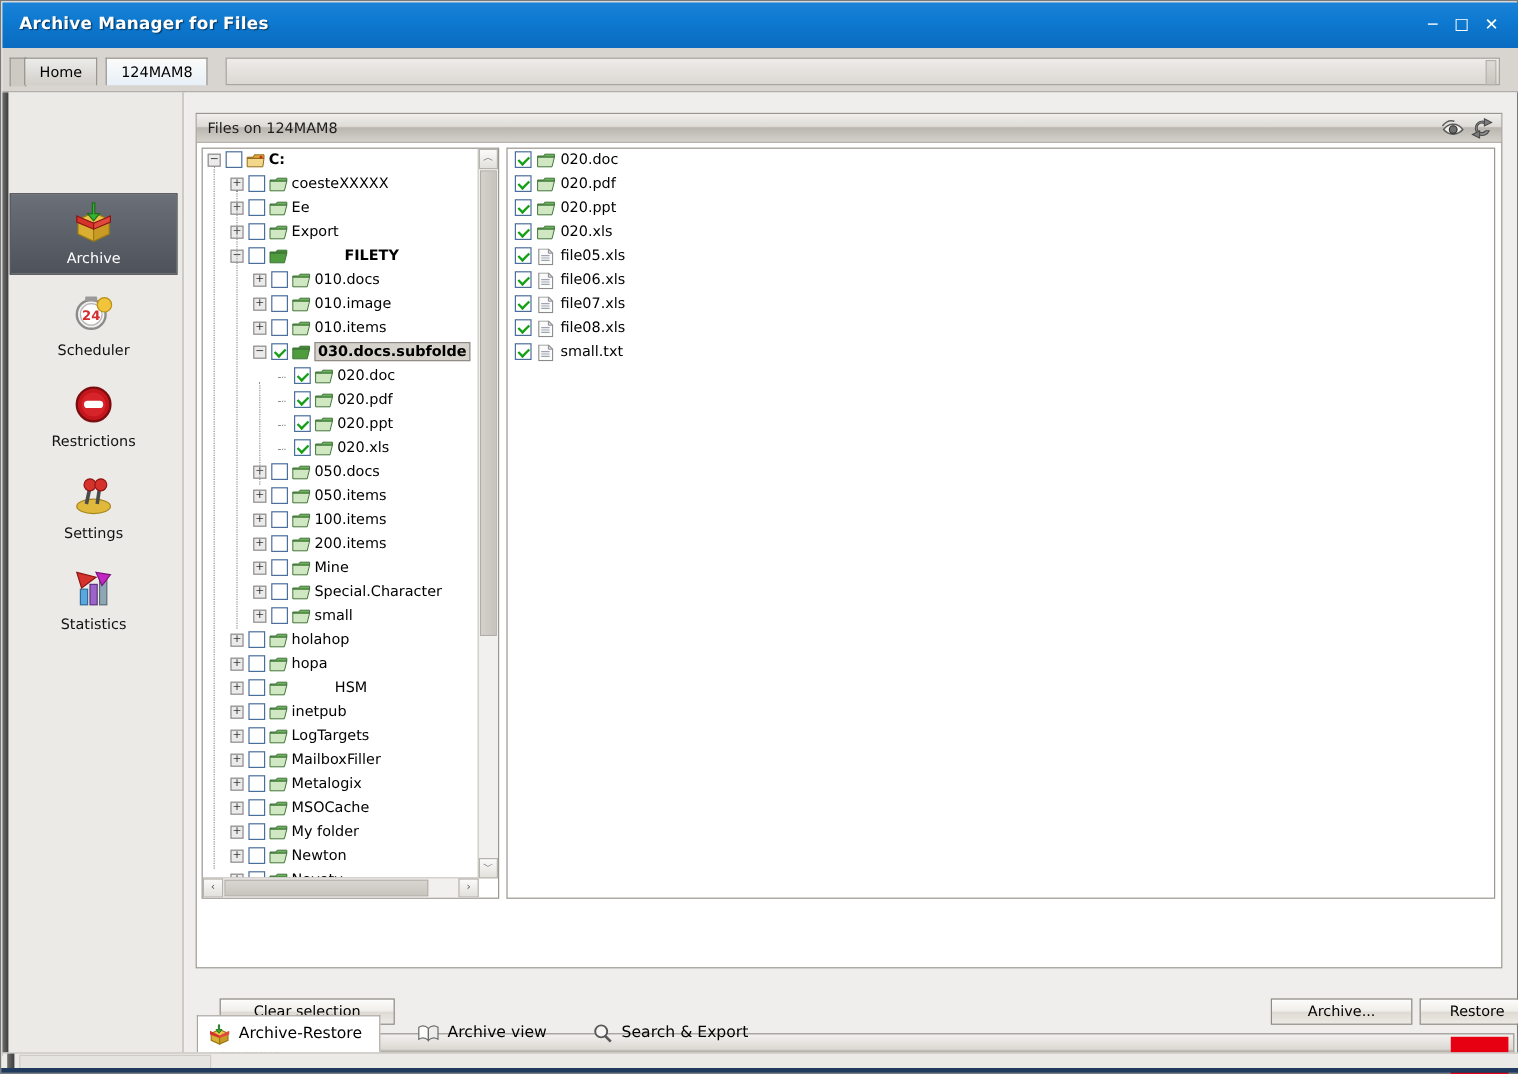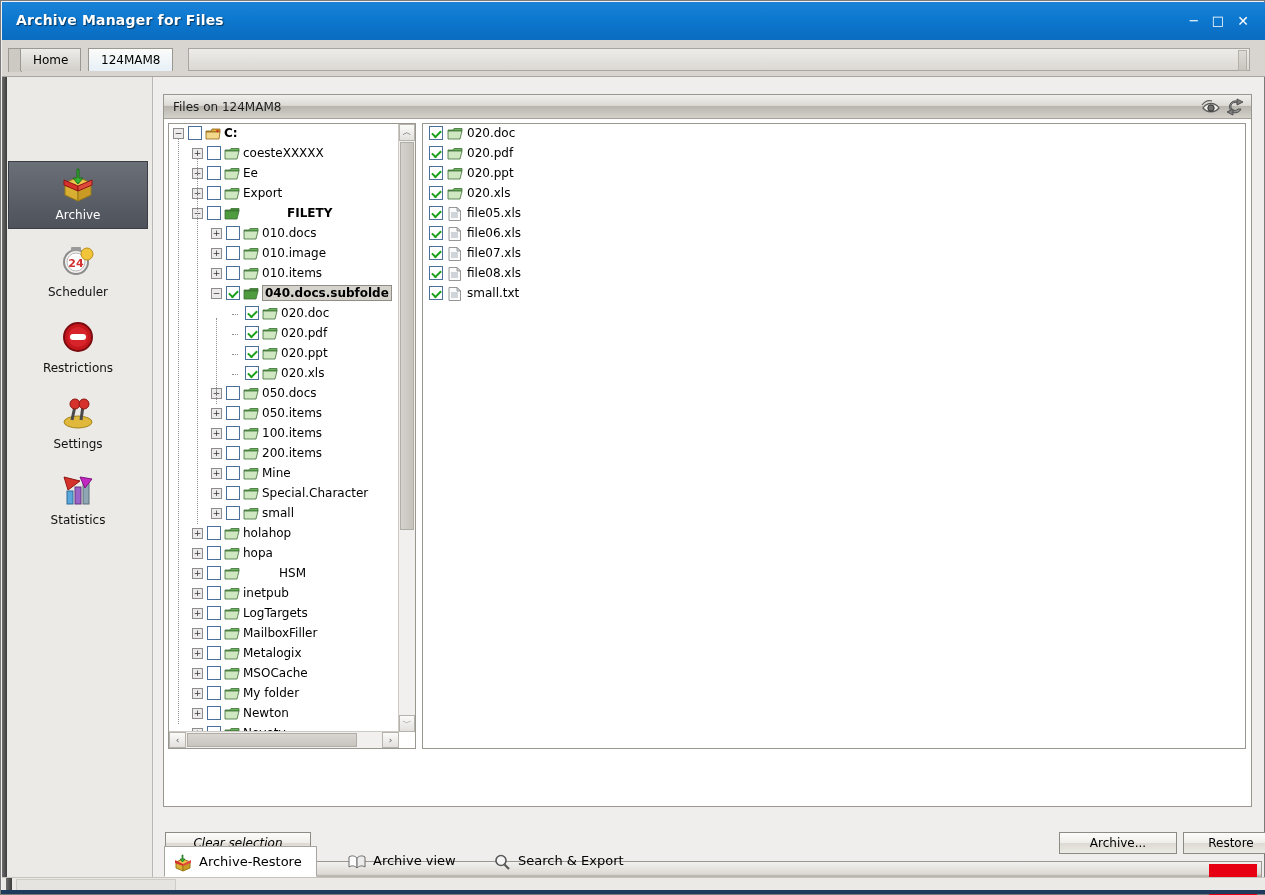--- a/index.html
+++ b/index.html
@@ -122,21 +122,21 @@
   .fcb::after{content:"";position:absolute;left:2px;top:3px;width:7px;height:4px;
      border-left:2.5px solid #17a017;border-bottom:2.5px solid #17a017;
      transform:rotate(-45deg);}
   .ficon{position:absolute;left:24px;top:3px;width:16px;height:14px;}
   .flabel{position:absolute;left:44px;top:2px;font-size:12px;}
 
   
   .btn{position:absolute;height:22px;line-height:20px;text-align:center;font-size:12px;
      background:linear-gradient(to bottom,#fcfcfb 0%,#f0eeea 48%,#dedad3 52%,#eceae5 100%);
      border:1px solid #8e8a84;box-sizing:border-box;cursor:default;color:#000;}
-  #btn-clear{left:1px;top:737px;width:146px;font-style:italic;}
+  #btn-clear{left:19px;top:737px;width:146px;}
   #btn-archive{left:895px;top:737px;width:118px;}
   #btn-restore{left:1019px;top:737px;width:96px;}
 
   
   #versions{position:absolute;left:9px;top:766px;width:1089px;height:29px;
      background:linear-gradient(to bottom,#f2f1ef 0%,#ddd9d4 45%,#b4b0aa 52%,#d9d5d0 100%);
      border:1px solid #9a9690;box-sizing:border-box;}
   #versions .lbl{position:absolute;left:9px;top:7px;font-size:12px;}
   #redbox{position:absolute;left:1035px;top:2px;width:48px;height:38px;background:#e60012;}
 
@@ -343,21 +343,21 @@
                 </svg></div>
               <div class="tlabel" style="left: 93px;">010.items</div>
             </div>
             <div class="tnode">
               <div class="tw" style="left: 42px;">−</div>
               <div class="tcb on" style="left: 57px;"></div>
               <div class="tfolder" style="left: 74px;"><svg width="16" height="13" viewBox="0 0 16 13">
                   <polygon points="1,3 6,3 7,1.5 15,1.5 15,4 1,4" fill="#3f8b33" stroke="#3d6f35" stroke-width="0.8"></polygon>
                   <polygon points="1,4 15,4 13,12 1,12" fill="#4f9c3f" stroke="#3d6f35" stroke-width="0.8"></polygon>
                 </svg></div>
-              <div class="tlabel bold sel" style="left: 93px;">040.docs.subfolde</div>
+              <div class="tlabel bold sel" style="left: 93px;">030.docs.subfolde</div>
             </div>
             <div class="tnode">
               <div class="dotsh" style="left: 63px; top: 10px;"></div>
               <div class="tcb on" style="left: 76px;"></div>
               <div class="tfolder" style="left: 93px;"><svg width="16" height="13" viewBox="0 0 16 13">
                   <polygon points="1,3 6,3 7,1.5 15,1.5 15,4 1,4" fill="#6cb35e" stroke="#3d6f35" stroke-width="0.8"></polygon>
                   <polygon points="1,4 15,4 13,12 1,12" fill="#cfe8c2" stroke="#3d6f35" stroke-width="0.8"></polygon>
                 </svg></div>
               <div class="tlabel" style="left: 112px;">020.doc</div>
             </div>

